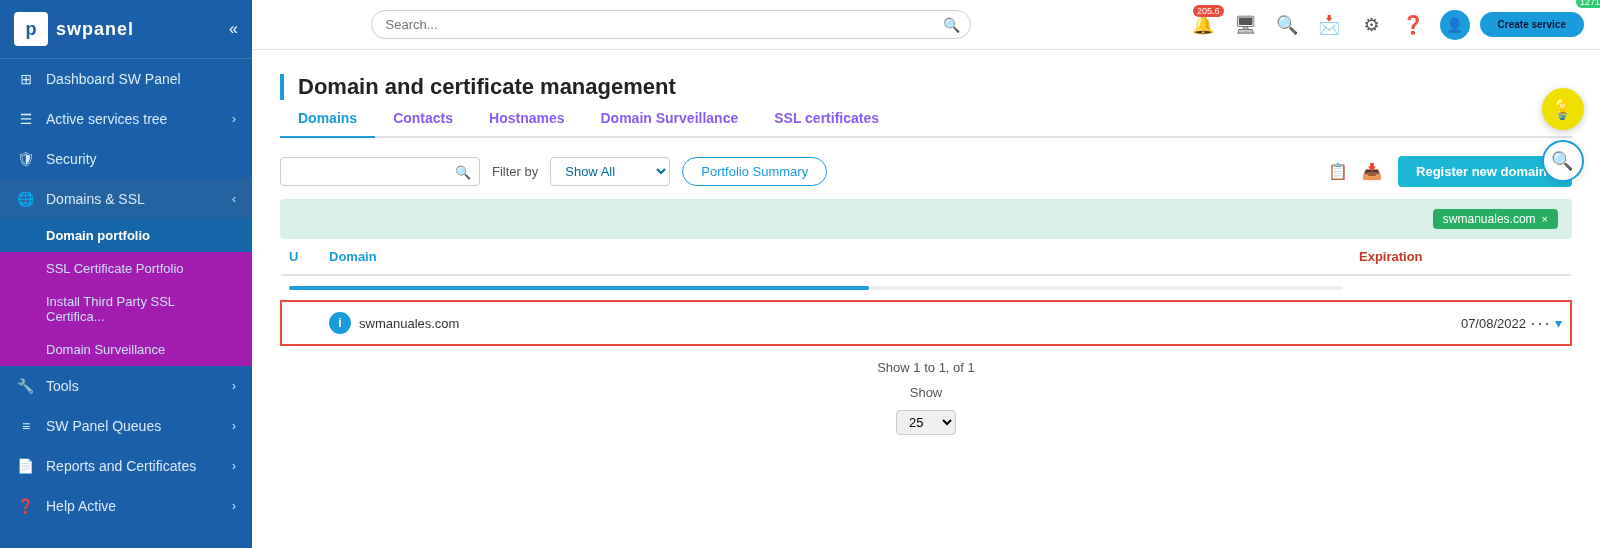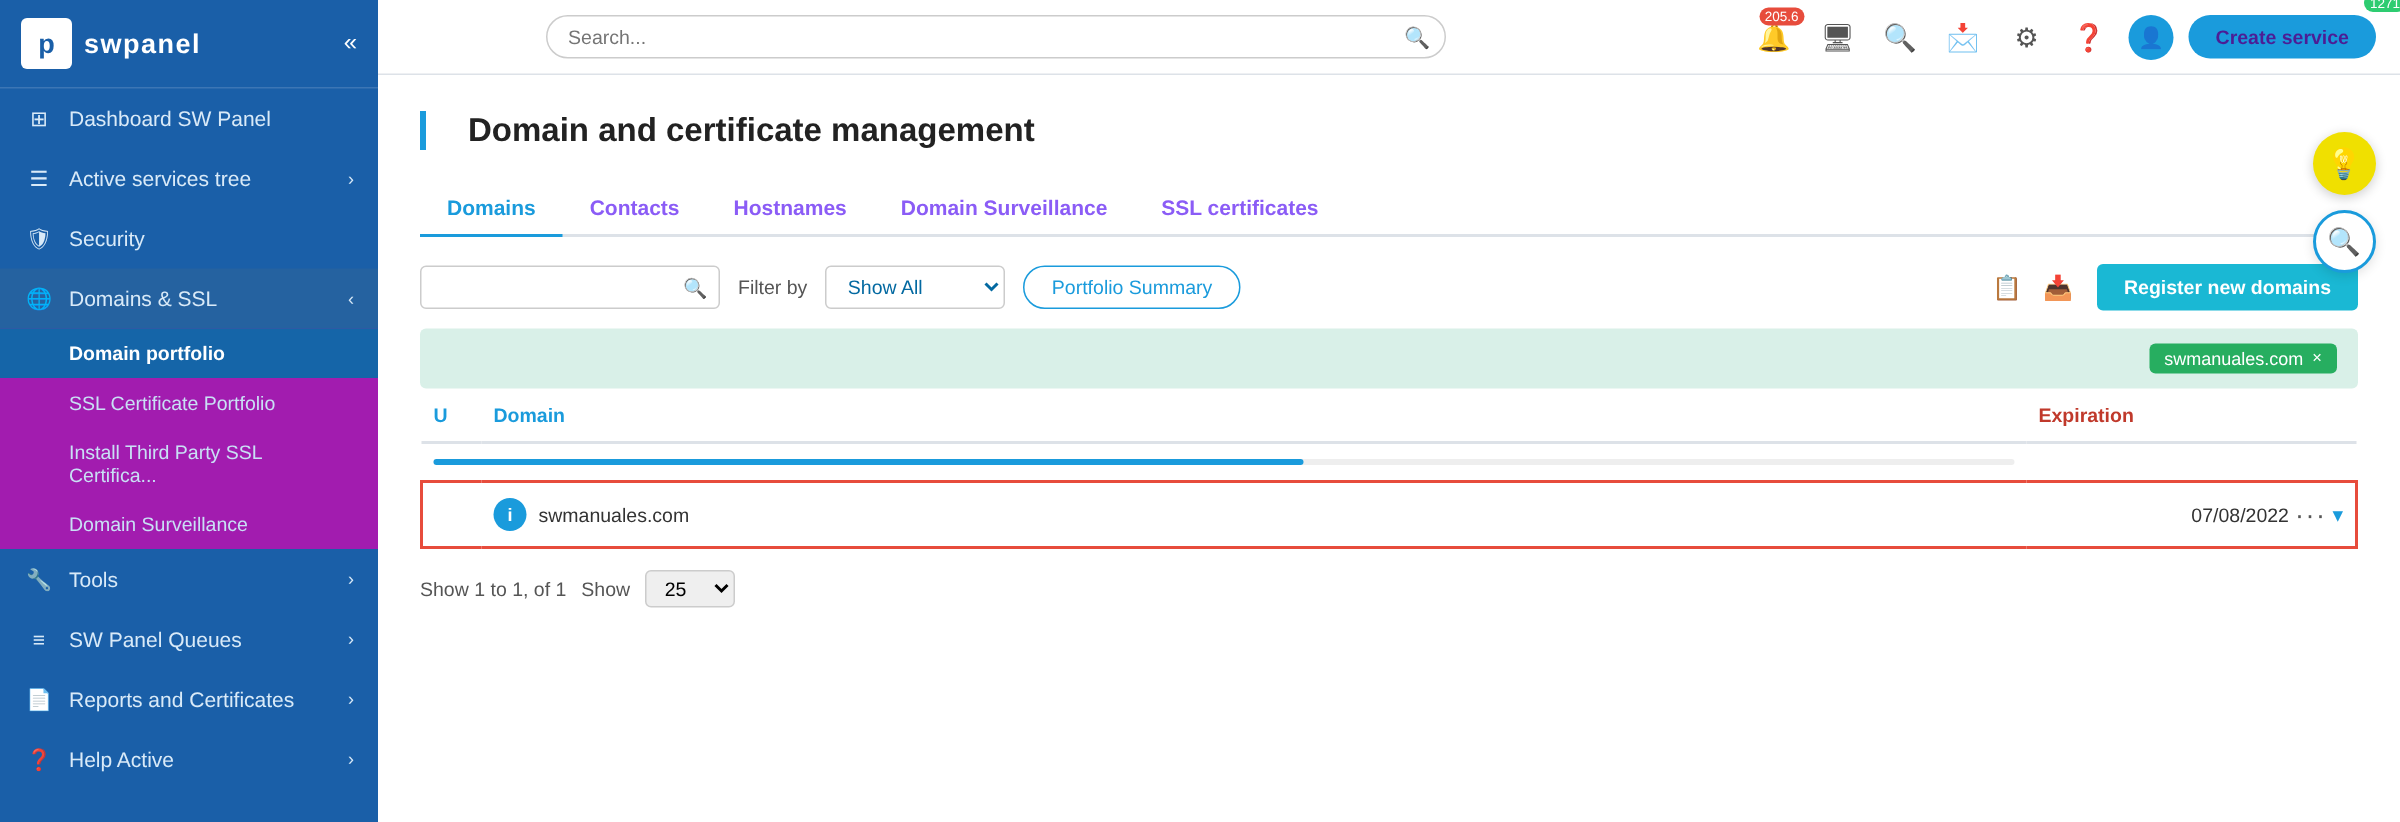--- a/index.html
+++ b/index.html
@@ -142,25 +142,25 @@
       color: #fff;
       border-radius: 10px;
       font-size: 9px;
       padding: 1px 4px;
       min-width: 16px;
       text-align: center;
     }
     .badge.green { background: #2ecc71; color: #fff; }
     .create-service-btn {
       background: #1a9bdc;
-      color: #4c1d95;
+      color: #0f172a;
       border: none;
       border-radius: 20px;
       padding: 7px 18px;
-      font-size: 13px;
+      font-size: 10px;
       cursor: pointer;
       white-space: nowrap;
       font-weight: bold;
     }
     .avatar-icon {
       width: 30px;
       height: 30px;
       border-radius: 50%;
       background: #1a9bdc;
       display: flex;
@@ -176,23 +176,22 @@
       flex: 1;
       overflow-y: auto;
       padding: 24px 28px;
       background: #fff;
       position: relative;
     }
     .page-title-bar {
       display: flex;
       align-items: center;
       gap: 10px;
-      margin-bottom: 20px;
       border-left: 4px solid #1a9bdc;
-      padding-left: 28px;
+      padding-left: 14px;
     }
     .page-title {
       font-size: 22px;
       font-weight: bold;
       color: #222;
     }
 
     
     .tabs-bar {
       display: flex;
@@ -391,20 +390,21 @@
     }
 
     
     .pagination-row {
       display: flex;
       align-items: center;
       gap: 10px;
       margin-top: 14px;
       font-size: 13px;
       color: #555;
+      flex-direction: column;
     }
     .pagination-select {
       border: 1px solid #ccc;
       border-radius: 4px;
       padding: 3px 8px;
       font-size: 13px;
     }
 
     
     .floating-hint {

